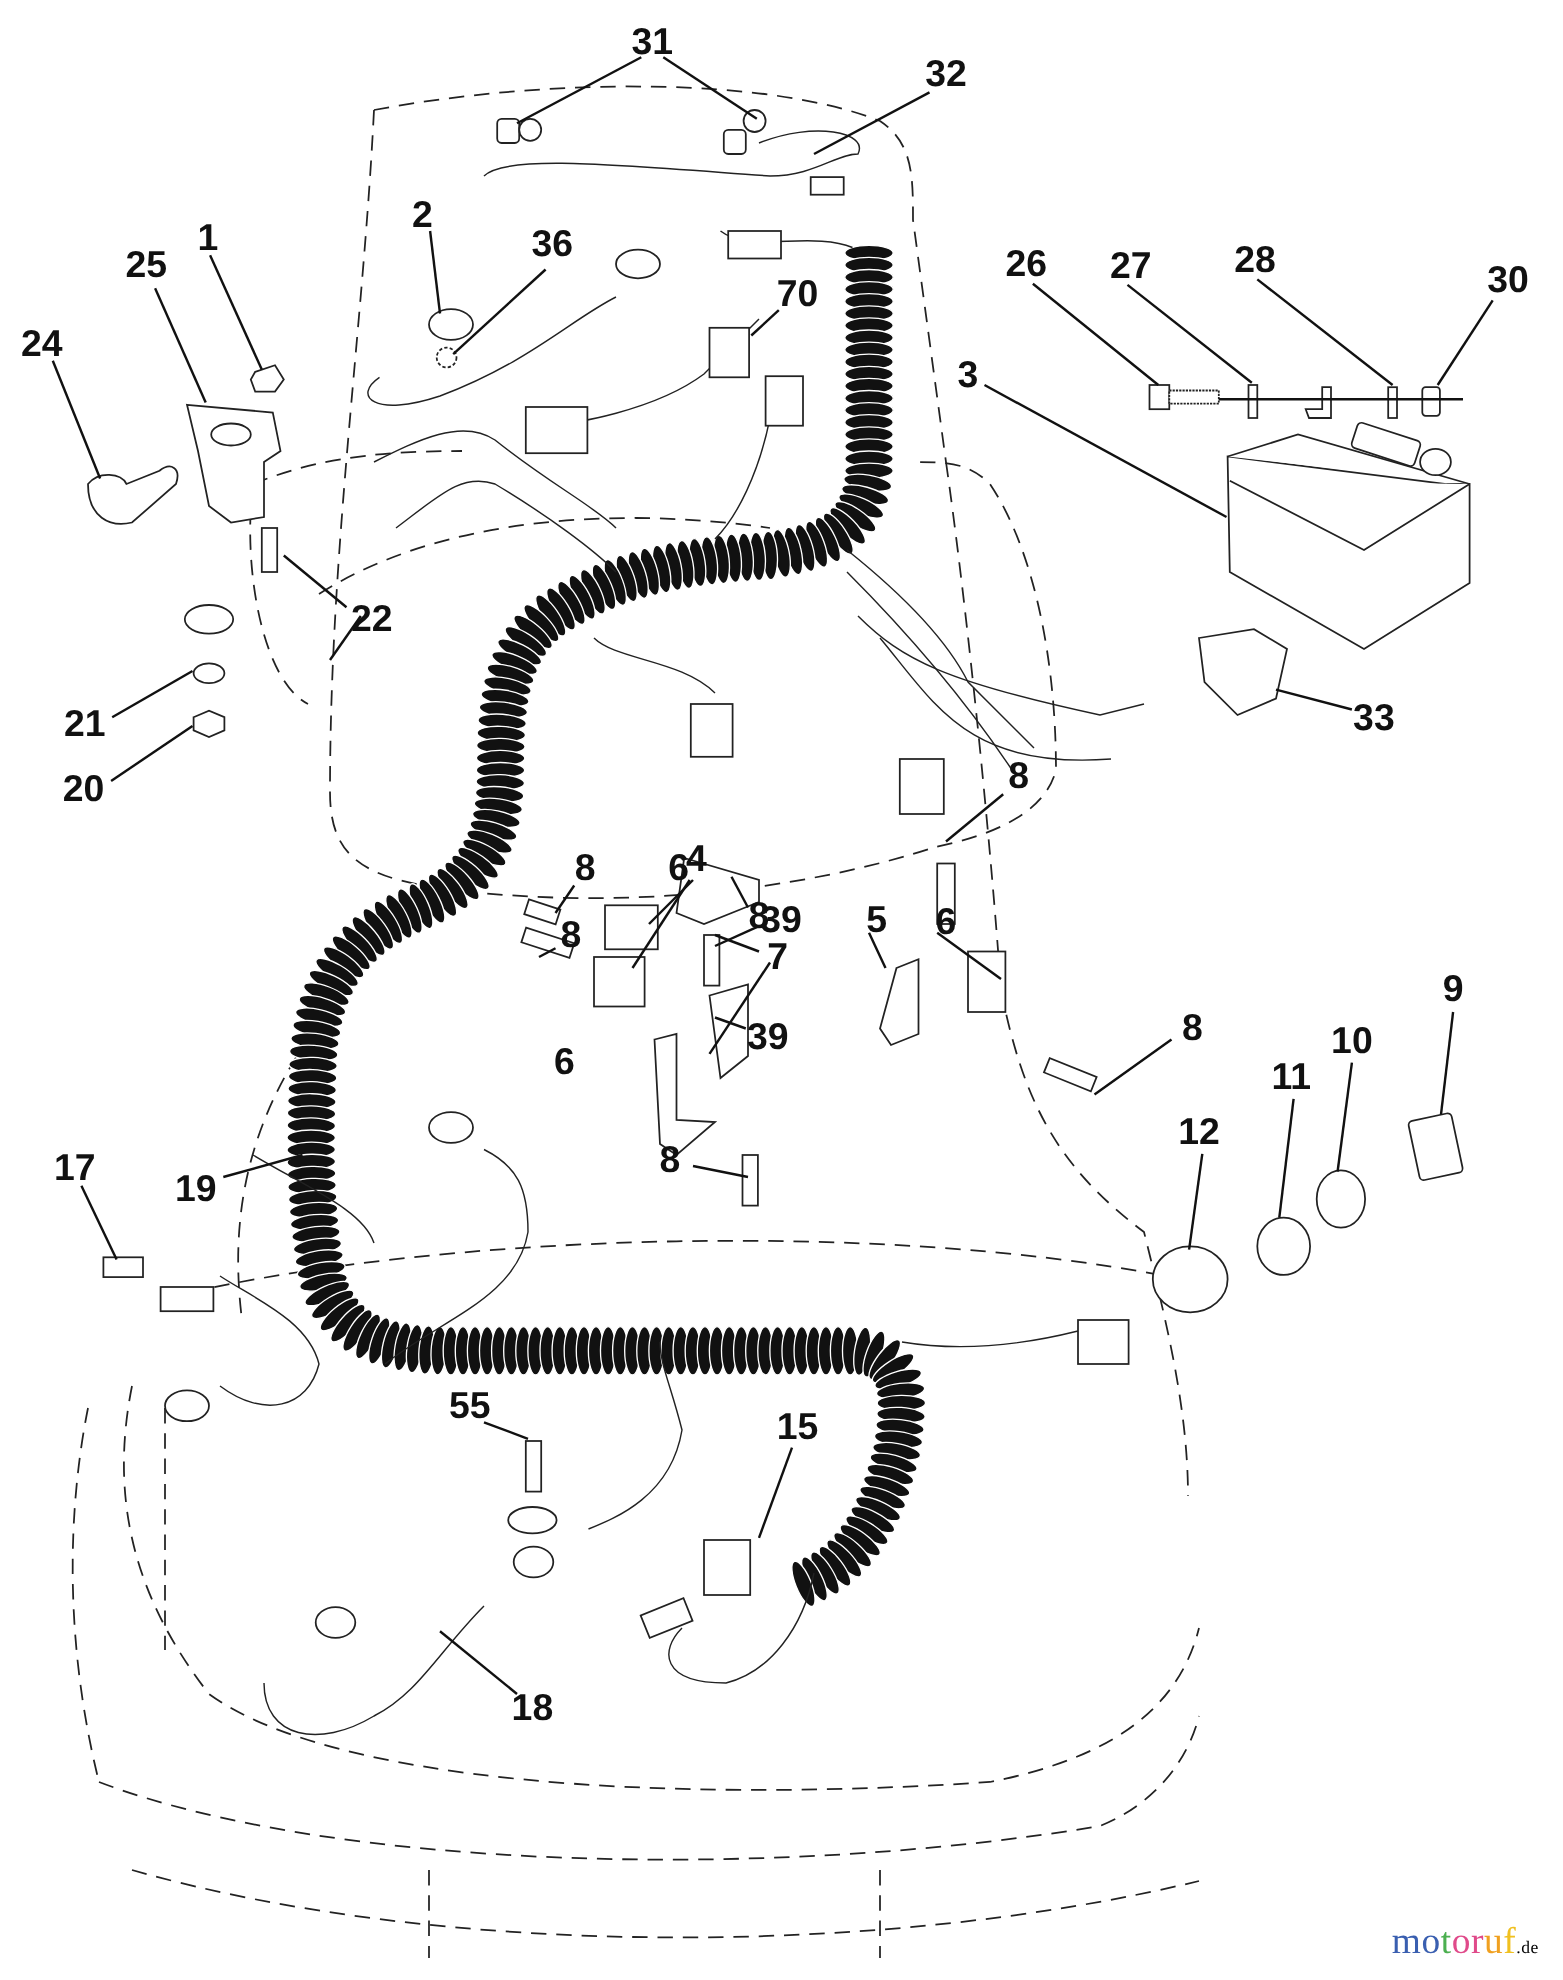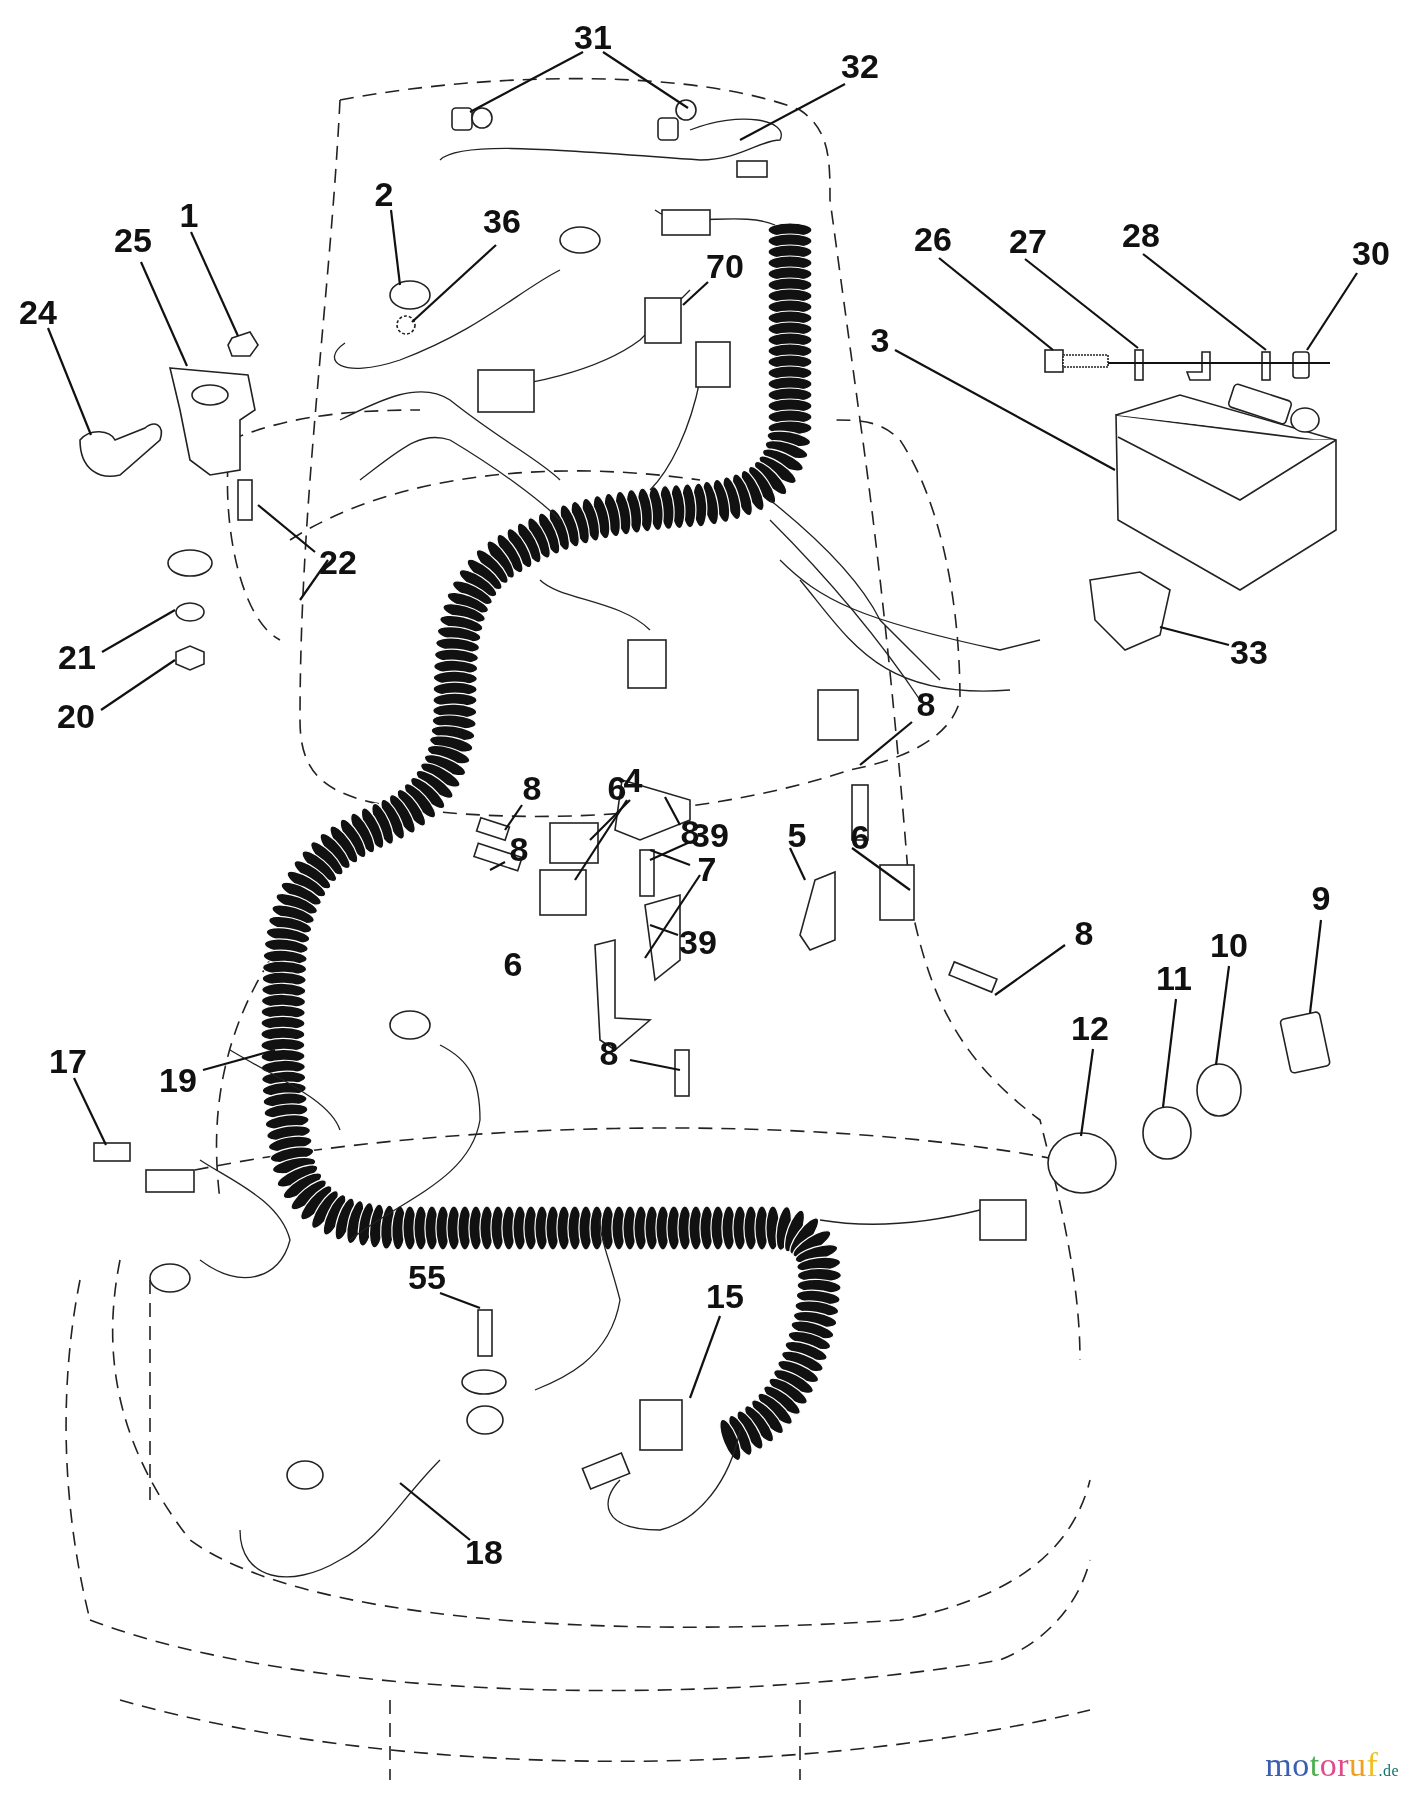--- a/index.html
+++ b/index.html
@@ -6,21 +6,21 @@
   body { width: 1421px; height: 1800px; position: relative; overflow: hidden; font-family: "Liberation Sans", sans-serif; }
   #diagram { position: absolute; left: 0; top: 0; width: 1421px; height: 1800px; }
   .callout-label { font-family: "Liberation Sans", sans-serif; font-weight: bold; font-size: 34px; fill: #111; }
   .leader { stroke: #111; stroke-width: 2.2; fill: none; }
   .ghost { stroke: #222; stroke-width: 1.6; fill: none; stroke-dasharray: 14 9; }
   .wire { stroke: #222; stroke-width: 1.3; fill: none; }
   .part { stroke: #222; stroke-width: 1.6; fill: #fff; }
   .coil { fill: #111; stroke: #fff; stroke-width: 1.2; }
   .watermark { position: absolute; right: 22px; bottom: 16px; font-family: "Liberation Serif", serif; font-size: 34px; letter-spacing: 0.5px; }
   .watermark span { font-weight: normal; }
-  .watermark .tld { font-size: 16px; color: #0f766e; }
+  .watermark .tld { font-size: 16px; color: #000000; }
 </style>
 </head>
 <body>
 
 <svg id="diagram" viewBox="0 0 1421 1800" xmlns="http://www.w3.org/2000/svg">
 
   <g>
     <path class="ghost" d="M340 100 C 500 70, 700 70, 800 110 C 830 130, 830 160, 830 200 L 860 420"></path>
     <path class="ghost" d="M340 100 C 330 300, 300 500, 300 720 C 300 780, 330 800, 420 810"></path>
     <path class="ghost" d="M420 810 C 600 830, 760 800, 850 770 C 900 760, 950 740, 960 700 C 960 600, 940 500, 900 440 C 880 420, 860 420, 830 420"></path>

